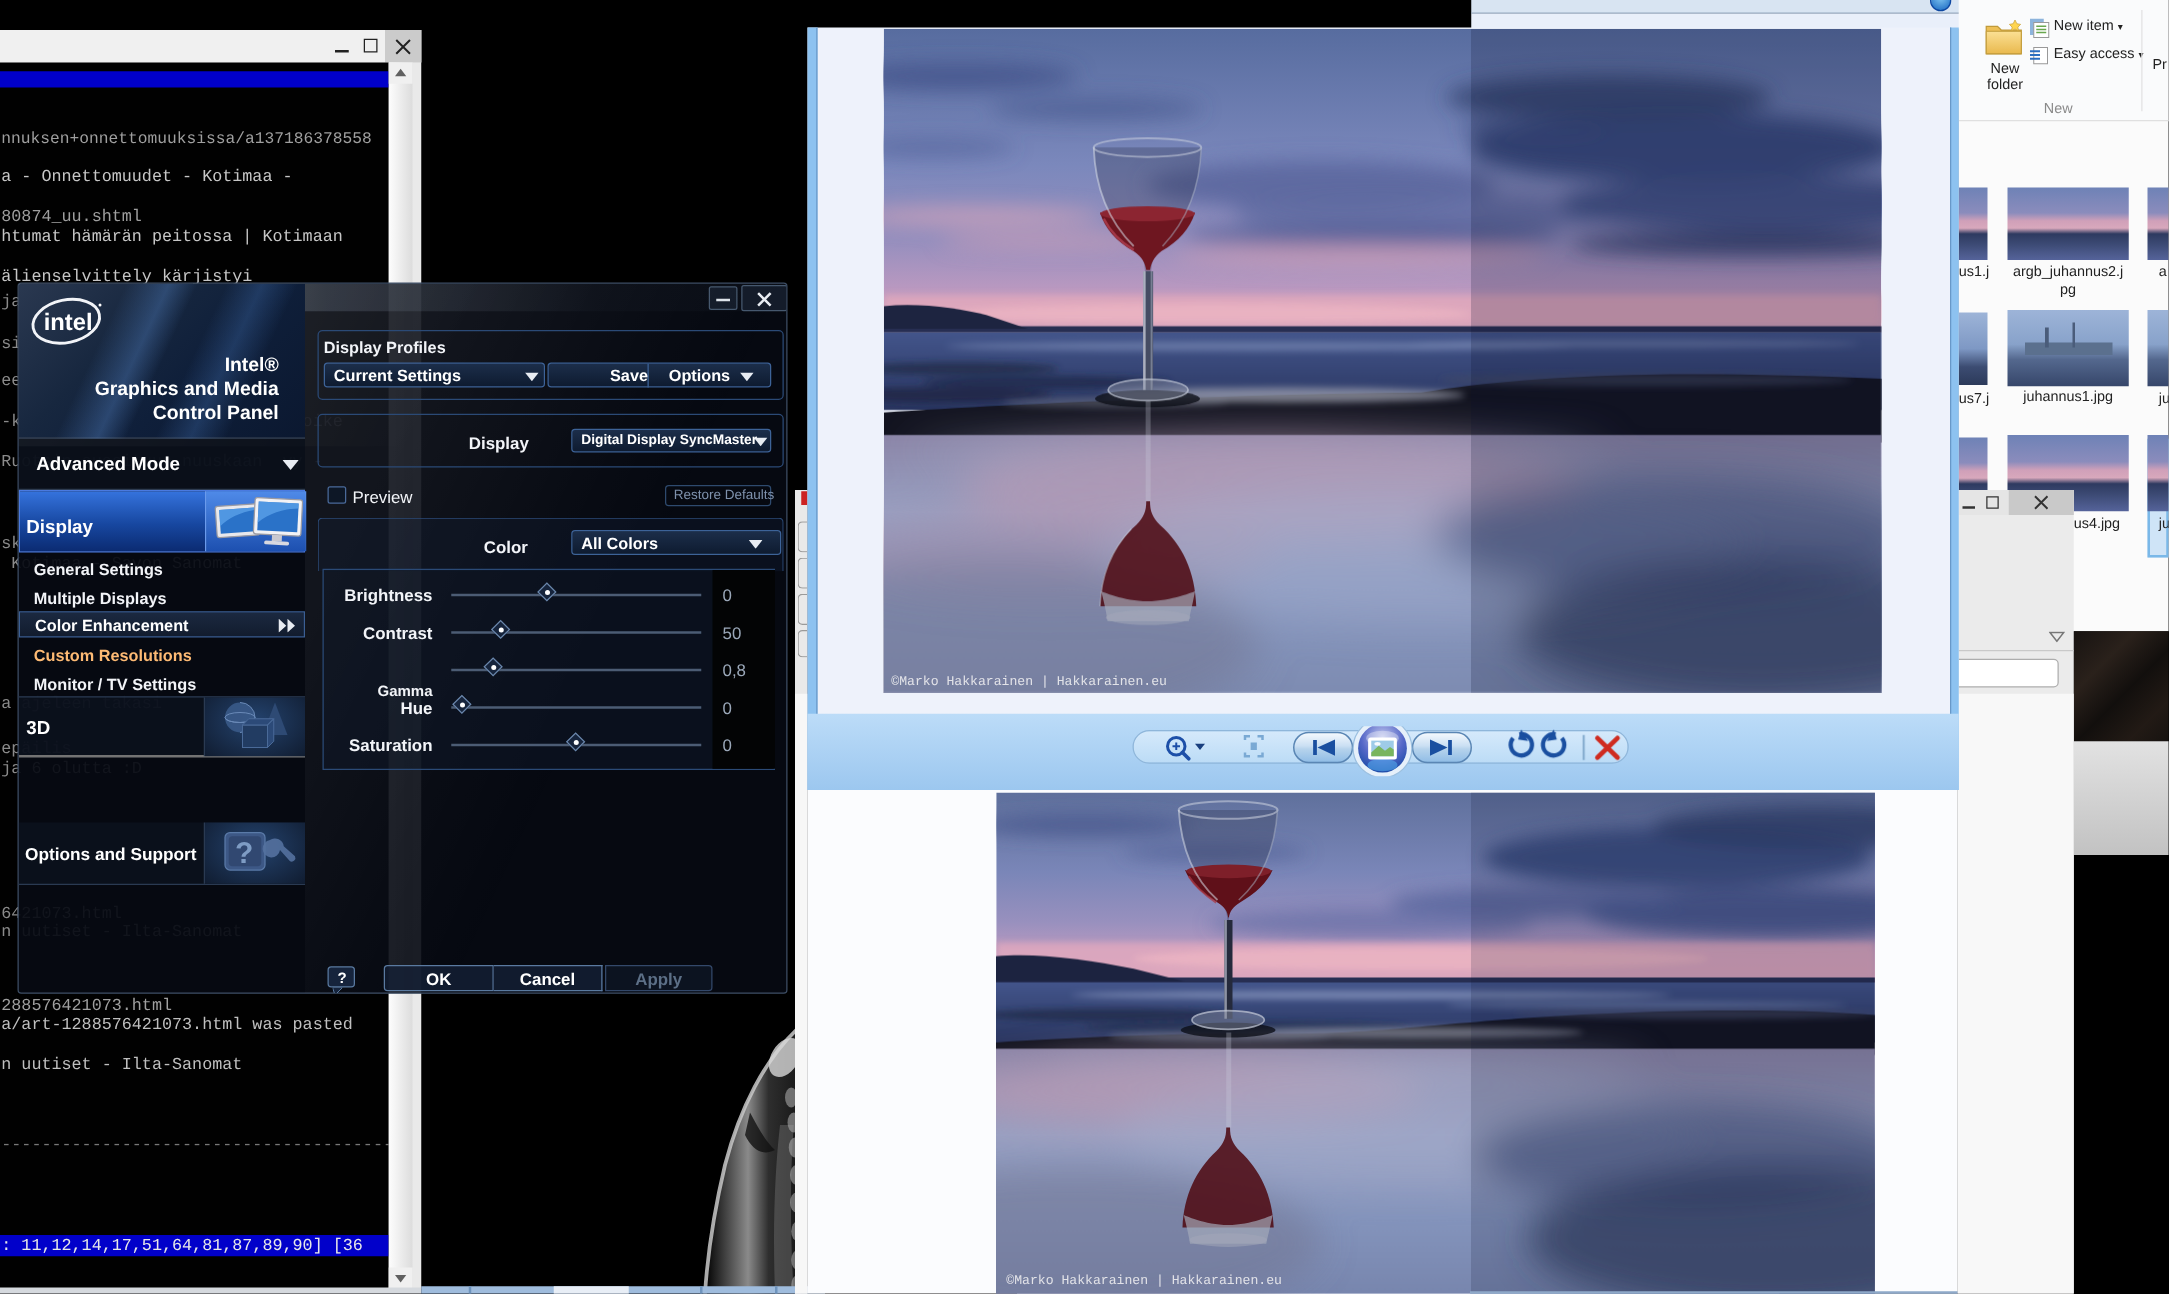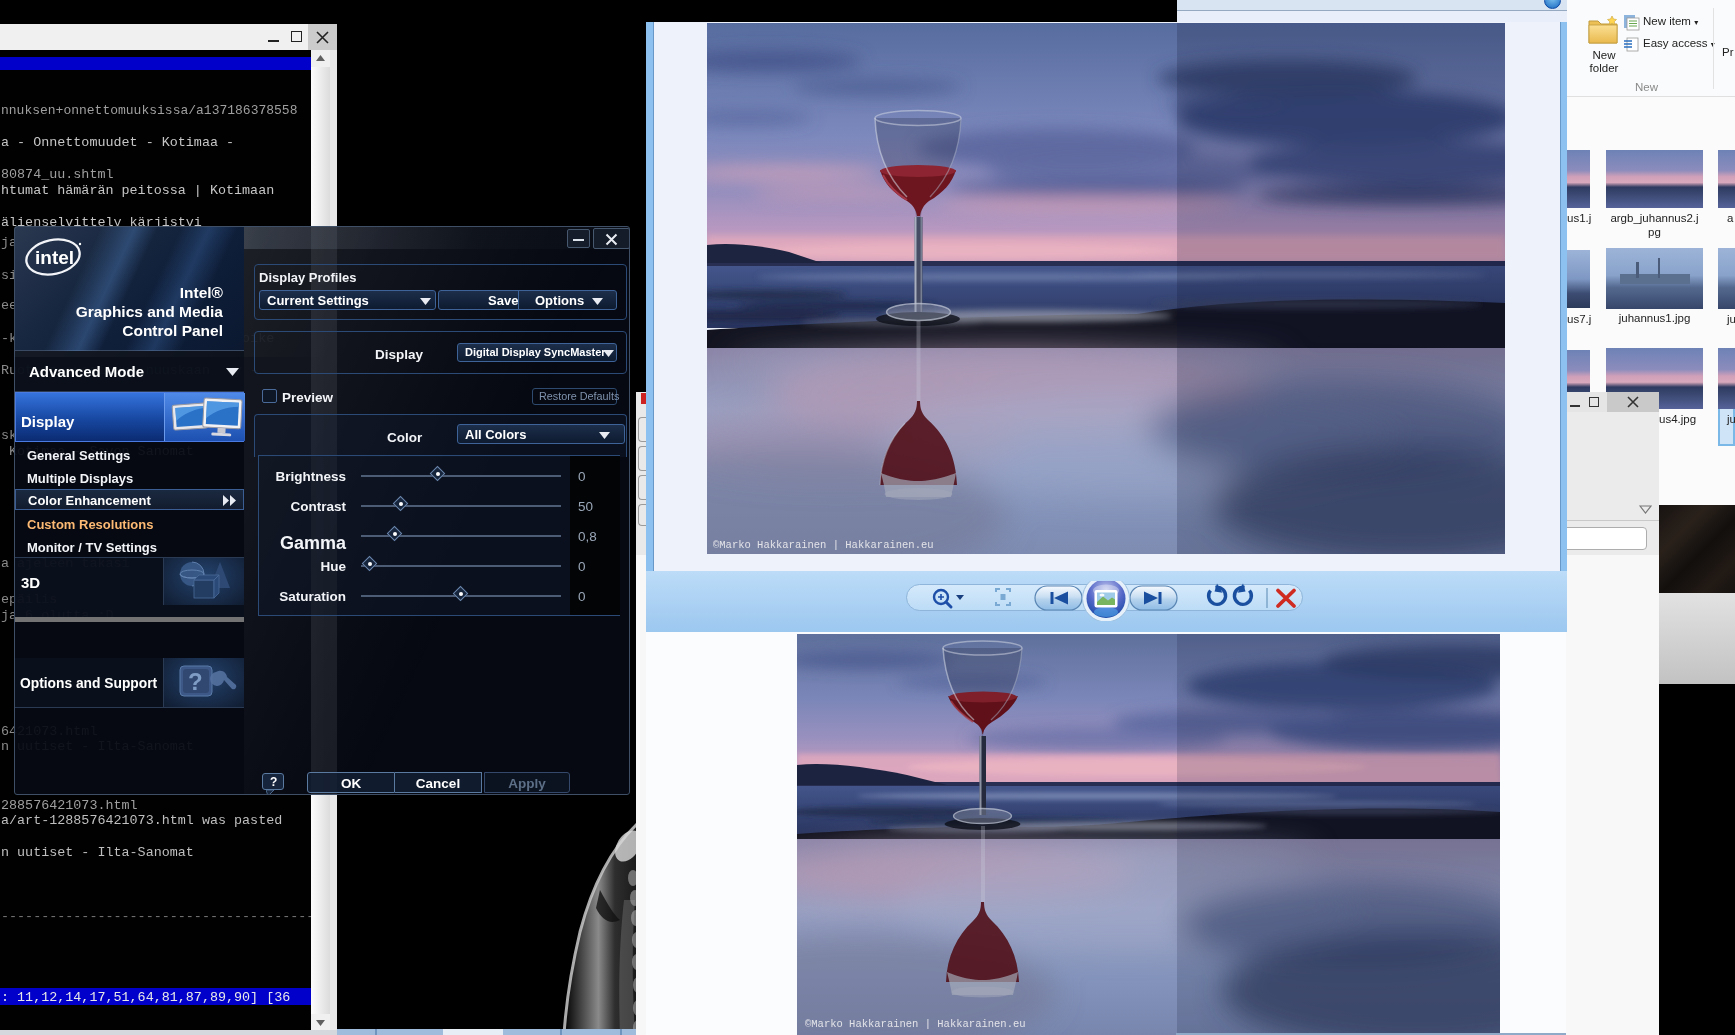--- a/index.html
+++ b/index.html
@@ -526,21 +526,21 @@
     <div class="abs" style="left:12px; top:244px; color:#f2f4f8; font-size:13px; font-weight:bold;">Multiple Displays</div>
     <div class="abs" style="left:0px; top:262px; width:229px; height:21px; background:linear-gradient(#1b2940,#121c2e); border:1px solid #3b5f94;">
       <div style="position:absolute; left:12px; top:3px; color:#fff; font-size:13px; font-weight:bold;">Color Enhancement</div>
       <svg class="abs" style="left:206px; top:5px;" width="15" height="11" viewBox="0 0 15 11">
             <path d="M1,0 L7,5.5 L1,11 Z M8,0 L14,5.5 L8,11 Z" fill="#e8ecf2"></path>
           </svg>
     </div>
     <div class="abs" style="left:12px; top:290px; color:#fdba74; font-size:13px; font-weight:bold;">Custom Resolutions</div>
     <div class="abs" style="left:12px; top:313px; color:#f2f4f8; font-size:13px; font-weight:bold;">Monitor / TV Settings</div>
 
-    <div class="abs" style="left:0; top:330px; width:229px; height:65px; background:rgba(14,22,36,0.55); border-top:1px solid #2a3a52; border-bottom:5px solid #737373;">
+    <div class="abs" style="left:0; top:330px; width:229px; height:49px; background:rgba(14,22,36,0.55); border-top:1px solid #2a3a52; border-bottom:2px solid #737373;">
       <div style="position:absolute; left:6px; top:16px; color:#fff; font-size:15px; font-weight:bold;">3D</div>
       <div class="abs" style="left:148px; top:0; width:81px; height:47px; background:radial-gradient(ellipse at 50% 40%, #24436e, #101c30); border-left:1px solid #2a3a52;">
         <svg width="81" height="47" viewBox="0 0 81 47">
           <circle cx="28" cy="16" r="12" fill="#3a5a88" opacity="0.9"></circle>
           <ellipse cx="28" cy="16" rx="12" ry="4" fill="none" stroke="#6a8ab8" stroke-width="0.8"></ellipse>
           <path d="M28,4 a12,12 0 0 1 0,24 M16,16 a12,4 0 0 0 24,0" fill="none" stroke="#6a8ab8" stroke-width="0.8"></path>
           <path d="M56,4 L66,30 L46,30 Z" fill="#2e4a74"></path>
           <rect x="30" y="22" width="20" height="18" fill="#223c62" stroke="#4a6a98" stroke-width="0.8"></rect>
           <path d="M30,22 l5,-5 h20 l-5,5 Z M50,22 l5,-5 v18 l-5,5 Z" fill="#2c4a78" stroke="#4a6a98" stroke-width="0.8"></path>
         </svg>
@@ -584,21 +584,21 @@
     <div class="abs" style="left:10px; top:104px; width:373px; height:43px; border:1px solid #2b4a76; border-radius:4px;"></div>
     <div class="abs" style="left:131px; top:120px; color:#f2f4f8; font-size:13.5px; font-weight:bold;">Display</div>
     <div class="abs" style="left:213px; top:116px; width:160px; height:19px; background:linear-gradient(#1c2e4a,#0e1b30); border:1px solid #3d6398; border-radius:3px;">
       <div style="position:absolute; left:7px; top:2px; color:#fff; font-size:11px; font-weight:bold; white-space:nowrap;">Digital Display SyncMaster</div>
       <svg class="abs" style="left:145px; top:6px;" width="11" height="7" viewBox="0 0 11 7">
             <path d="M0,0 L11,0 L5.5,7 Z" fill="#e8ecf2"></path>
           </svg>
     </div>
 
     <div class="abs" style="left:18px; top:162px; width:15px; height:14px; background:#0d1726; border:1.5px solid #4a6a9a; border-radius:2px;"></div>
-    <div class="abs" style="left:38px; top:163px; color:#f2f4f8; font-size:13.5px; font-weight:bold;">Preview</div>
+    <div class="abs" style="left:38px; top:163px; color:#f2f4f8; font-size:13.5px; font-weight:normal;">Preview</div>
     <div class="abs" style="left:288px; top:161px; width:85px; height:17px; border:1px solid #2e4a6e; border-radius:3px;">
       <div style="position:absolute; left:6px; top:1px; color:#7f92ad; font-size:10.8px; white-space:nowrap;">Restore Defaults</div>
     </div>
 
     <div class="abs" style="left:10px; top:187px; width:373px; height:43px; border:1px solid #2b4a76; border-radius:4px 4px 0 0; border-bottom:none; background:rgba(20,32,54,0.35);"></div>
     <div class="abs" style="left:143px; top:203px; color:#f2f4f8; font-size:13.5px; font-weight:bold;">Color</div>
     <div class="abs" style="left:213px; top:197px; width:168px; height:20px; background:linear-gradient(#1c2e4a,#0e1b30); border:1px solid #3d6398; border-radius:3px;">
       <div style="position:absolute; left:7px; top:2px; color:#fff; font-size:13px; font-weight:bold;">All Colors</div>
       <svg class="abs" style="left:141px; top:7px;" width="11" height="7" viewBox="0 0 11 7">
             <path d="M0,0 L11,0 L5.5,7 Z" fill="#e8ecf2"></path>
@@ -613,21 +613,21 @@
     <div class="abs" style="left:188px; top:241px; width:11px; height:11px; background:#16243c; border:1.5px solid #6b87ac; transform:rotate(45deg);"></div>
     <div class="abs" style="left:191.5px; top:244.5px; width:4px; height:4px; background:#fff; border-radius:50%;"></div>
     <div class="abs" style="left:334px; top:242px; color:#9aa7b8; font-size:13.5px;">0</div>
 
     <div class="abs" style="left:0px; top:272px; width:102px; text-align:right; color:#f2f4f8; font-size:13.5px; font-weight:bold;">Contrast</div>
     <div class="abs" style="left:117px; top:278px; width:200px; height:2px; background:#4c5c74;"></div>
     <div class="abs" style="left:151px; top:271px; width:11px; height:11px; background:#16243c; border:1.5px solid #6b87ac; transform:rotate(45deg);"></div>
     <div class="abs" style="left:154.5px; top:274.5px; width:4px; height:4px; background:#fff; border-radius:50%;"></div>
     <div class="abs" style="left:334px; top:272px; color:#9aa7b8; font-size:13.5px;">50</div>
 
-    <div class="abs" style="left:0px; top:306px; width:102px; text-align:right; color:#f2f4f8; font-size:18px; font-weight:bold;">Gamma</div>
+    <div class="abs" style="left:0px; top:319px; width:102px; text-align:right; color:#f2f4f8; font-size:12px; font-weight:bold;">Gamma</div>
     <div class="abs" style="left:117px; top:308px; width:200px; height:2px; background:#4c5c74;"></div>
     <div class="abs" style="left:145px; top:301px; width:11px; height:11px; background:#16243c; border:1.5px solid #6b87ac; transform:rotate(45deg);"></div>
     <div class="abs" style="left:148.5px; top:304.5px; width:4px; height:4px; background:#fff; border-radius:50%;"></div>
     <div class="abs" style="left:334px; top:302px; color:#9aa7b8; font-size:13.5px;">0,8</div>
 
     <div class="abs" style="left:0px; top:332px; width:102px; text-align:right; color:#f2f4f8; font-size:13.5px; font-weight:bold;padding-left:34px;">Hue</div>
     <div class="abs" style="left:117px; top:338px; width:200px; height:2px; background:#4c5c74;"></div>
     <div class="abs" style="left:120px; top:331px; width:11px; height:11px; background:#16243c; border:1.5px solid #6b87ac; transform:rotate(45deg);"></div>
     <div class="abs" style="left:123.5px; top:334.5px; width:4px; height:4px; background:#fff; border-radius:50%;"></div>
     <div class="abs" style="left:334px; top:332px; color:#9aa7b8; font-size:13.5px;">0</div>

